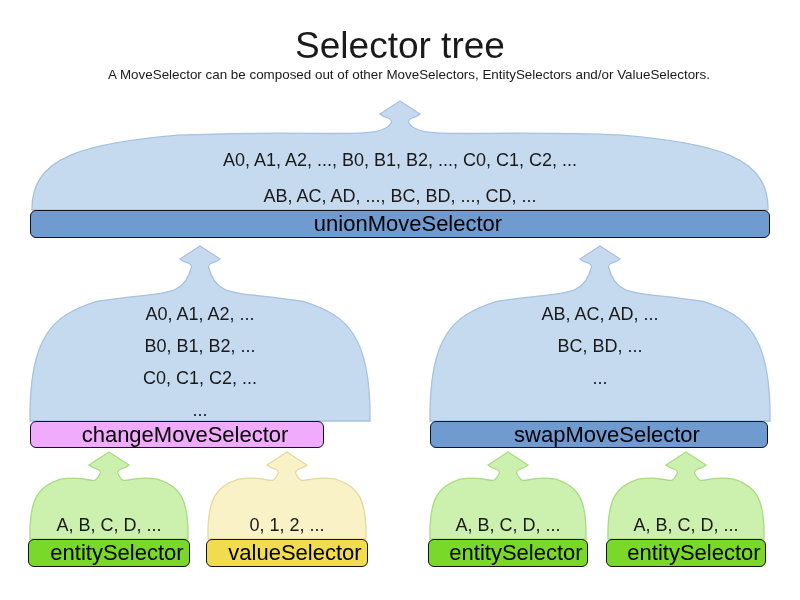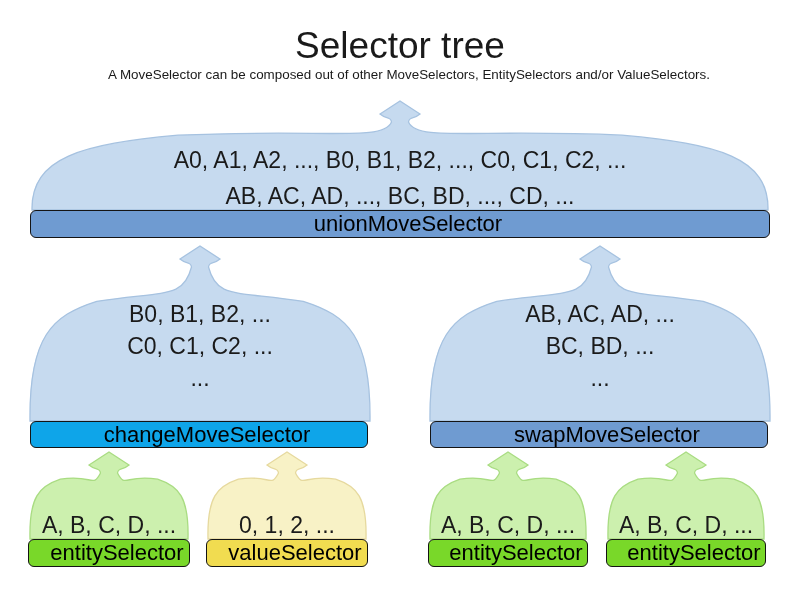--- a/index.html
+++ b/index.html
@@ -12,21 +12,21 @@
   .title{
     position:absolute;top:27px;left:0;width:800px;text-align:center;
     font-size:37px;line-height:38px;white-space:nowrap;
   }
   .subtitle{
     position:absolute;top:67px;left:9px;width:800px;text-align:center;
     font-size:13.4px;line-height:16px;white-space:nowrap;
   }
   .node{position:absolute;inset:0;pointer-events:none}
   .dome{position:absolute}
-  .lines{position:absolute;text-align:center;font-size:23px}
+  .lines{position:absolute;text-align:center;font-size:18px}
   .lines .dome-line{white-space:nowrap}
   .bar{
     position:absolute;box-sizing:border-box;
     border:1.6px solid #141414;border-radius:6px;
     display:flex;align-items:center;justify-content:center;
     font-size:22px;white-space:nowrap;color:#000;padding-left:16px;
   }
 </style>
 </head>
 <body>
@@ -43,25 +43,26 @@
           <div class="dome-line">A0, A1, A2, ..., B0, B1, B2, ..., C0, C1, C2, ...</div>
           <div class="dome-line">AB, AC, AD, ..., BC, BD, ..., CD, ...</div>
         </div>
         <div class="bar" style="left: 30px; top: 210px; width: 740px; height: 28px; background: rgb(111, 155, 209);">unionMoveSelector</div>
       </div>
       <div class="node">
         <svg class="dome" width="346" height="178" viewBox="-1 -1 346 178" style="left: 27px; top: 244px;">
           <path d="M 2 176 C 1 91.5 24.1 70.4 68.8 56.3 C 137.6 45.8 155.5 53.7 163.5 22 C 162.5 16 159 20 152 14 L 172 1 L 192 14 C 185 20 181.5 16 180.5 22 C 188.5 53.7 206.4 45.8 275.2 56.3 C 319.9 70.4 343 91.5 342 176 Z" fill="#c6daef" stroke="#a6c2e0" stroke-width="1.3"></path>
         </svg>
         <div class="lines" style="left: 28px; top: 298px; width: 344px; line-height: 32px;">
+          <div class="dome-line">A0, A1, A2, ...</div>
           <div class="dome-line">B0, B1, B2, ...</div>
           <div class="dome-line">C0, C1, C2, ...</div>
           <div class="dome-line">...</div>
         </div>
-        <div class="bar" style="left: 30px; top: 421px; width: 338px; height: 27px; background: #0ea5e9;">changeMoveSelector</div>
+        <div class="bar" style="left: 30px; top: 421px; width: 294px; height: 27px; background: #f0abfc;">changeMoveSelector</div>
       </div>
       <div class="node">
         <svg class="dome" width="346" height="178" viewBox="-1 -1 346 178" style="left: 427px; top: 244px;">
           <path d="M 2 176 C 1 91.5 24.1 70.4 68.8 56.3 C 137.6 45.8 155.5 53.7 163.5 22 C 162.5 16 159 20 152 14 L 172 1 L 192 14 C 185 20 181.5 16 180.5 22 C 188.5 53.7 206.4 45.8 275.2 56.3 C 319.9 70.4 343 91.5 342 176 Z" fill="#c6daef" stroke="#a6c2e0" stroke-width="1.3"></path>
         </svg>
         <div class="lines" style="left: 428px; top: 298px; width: 344px; line-height: 32px;">
           <div class="dome-line">AB, AC, AD, ...</div>
           <div class="dome-line">BC, BD, ...</div>
           <div class="dome-line">...</div>
         </div>

